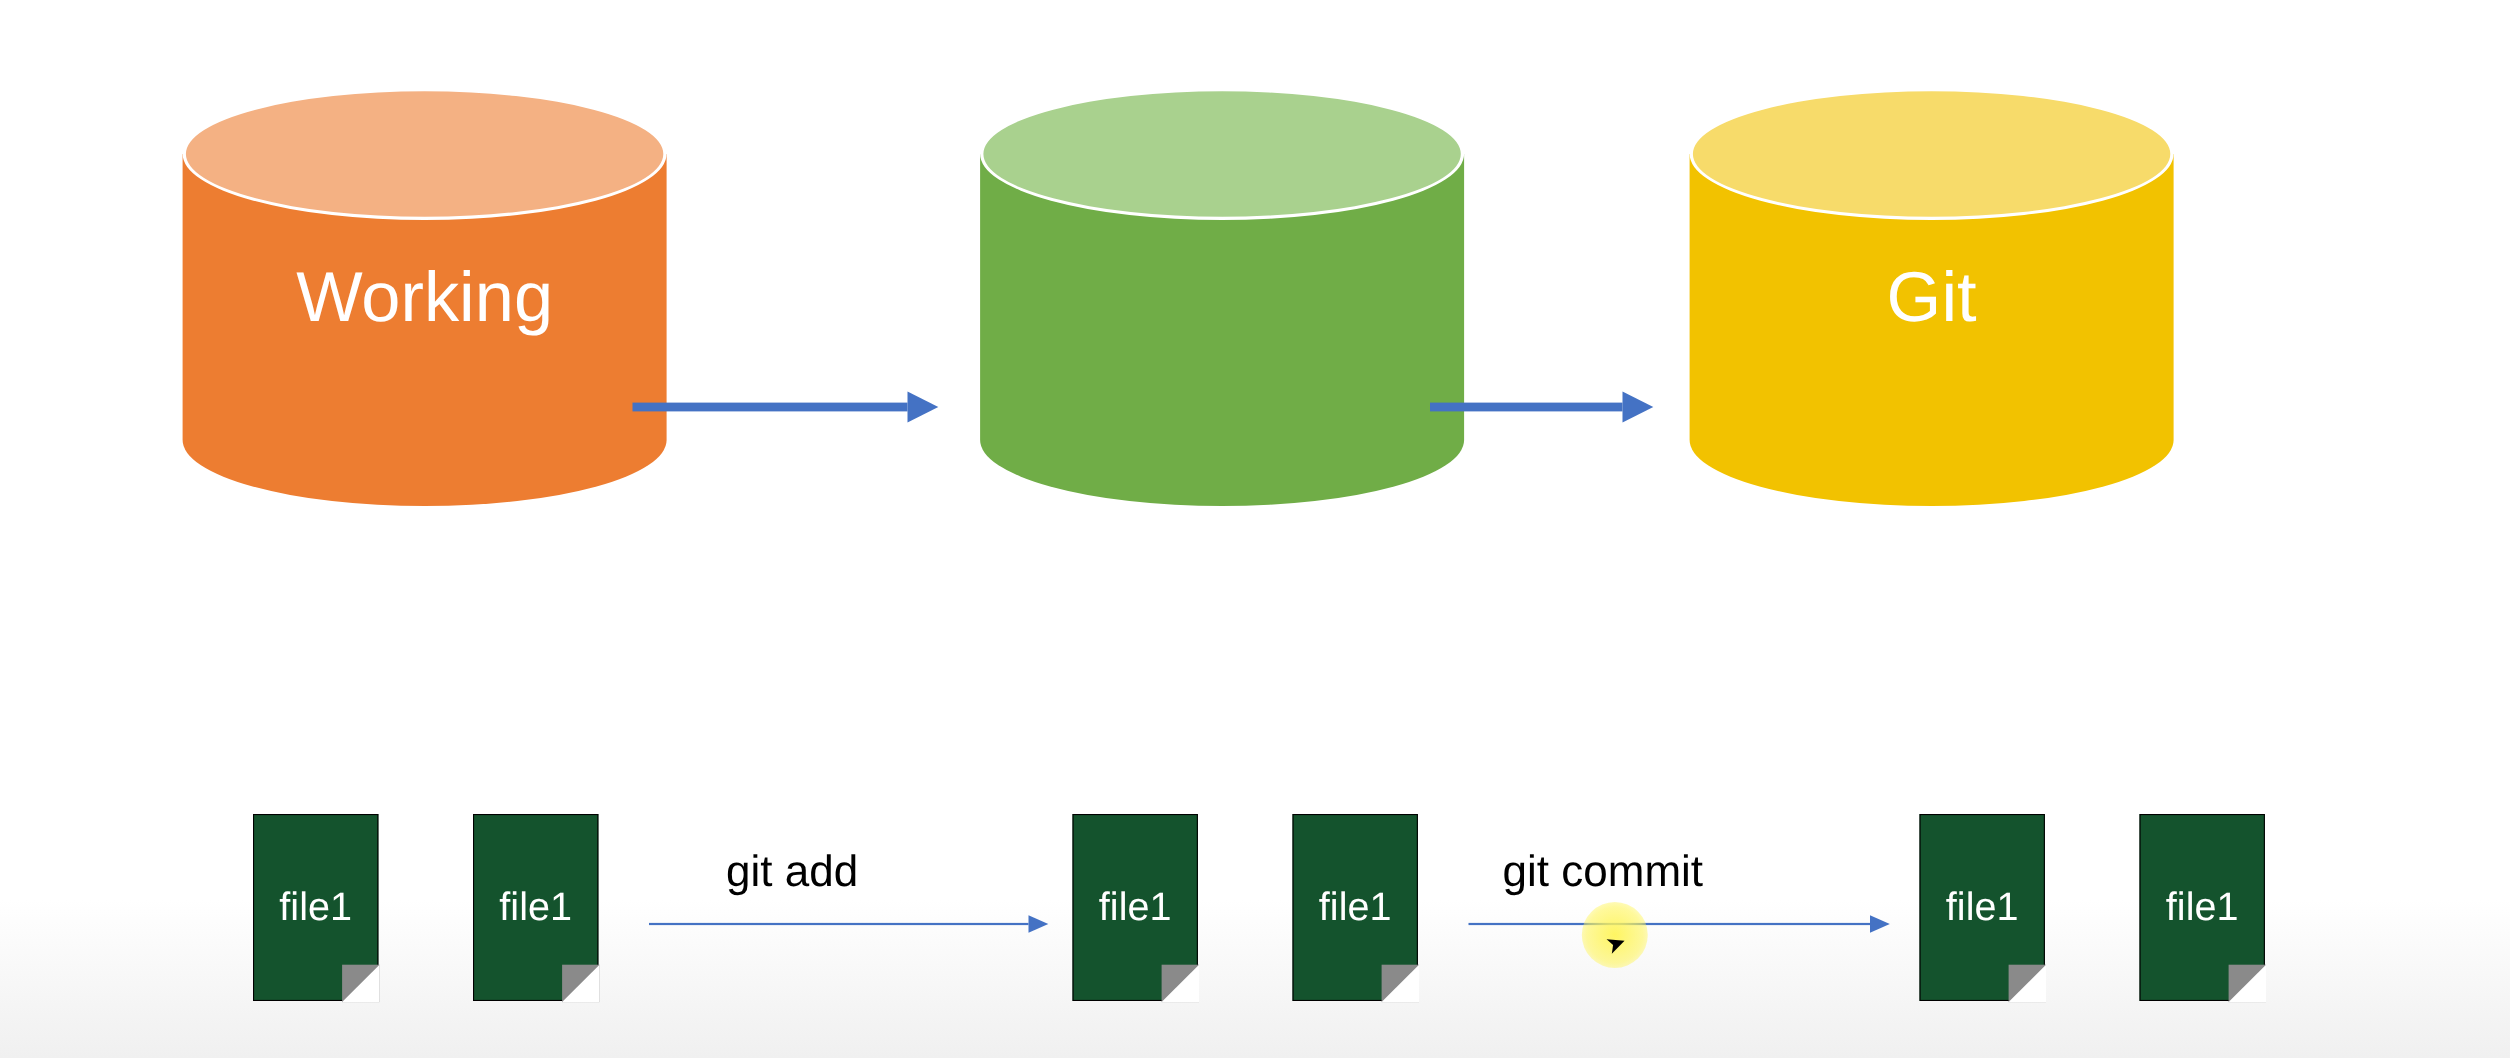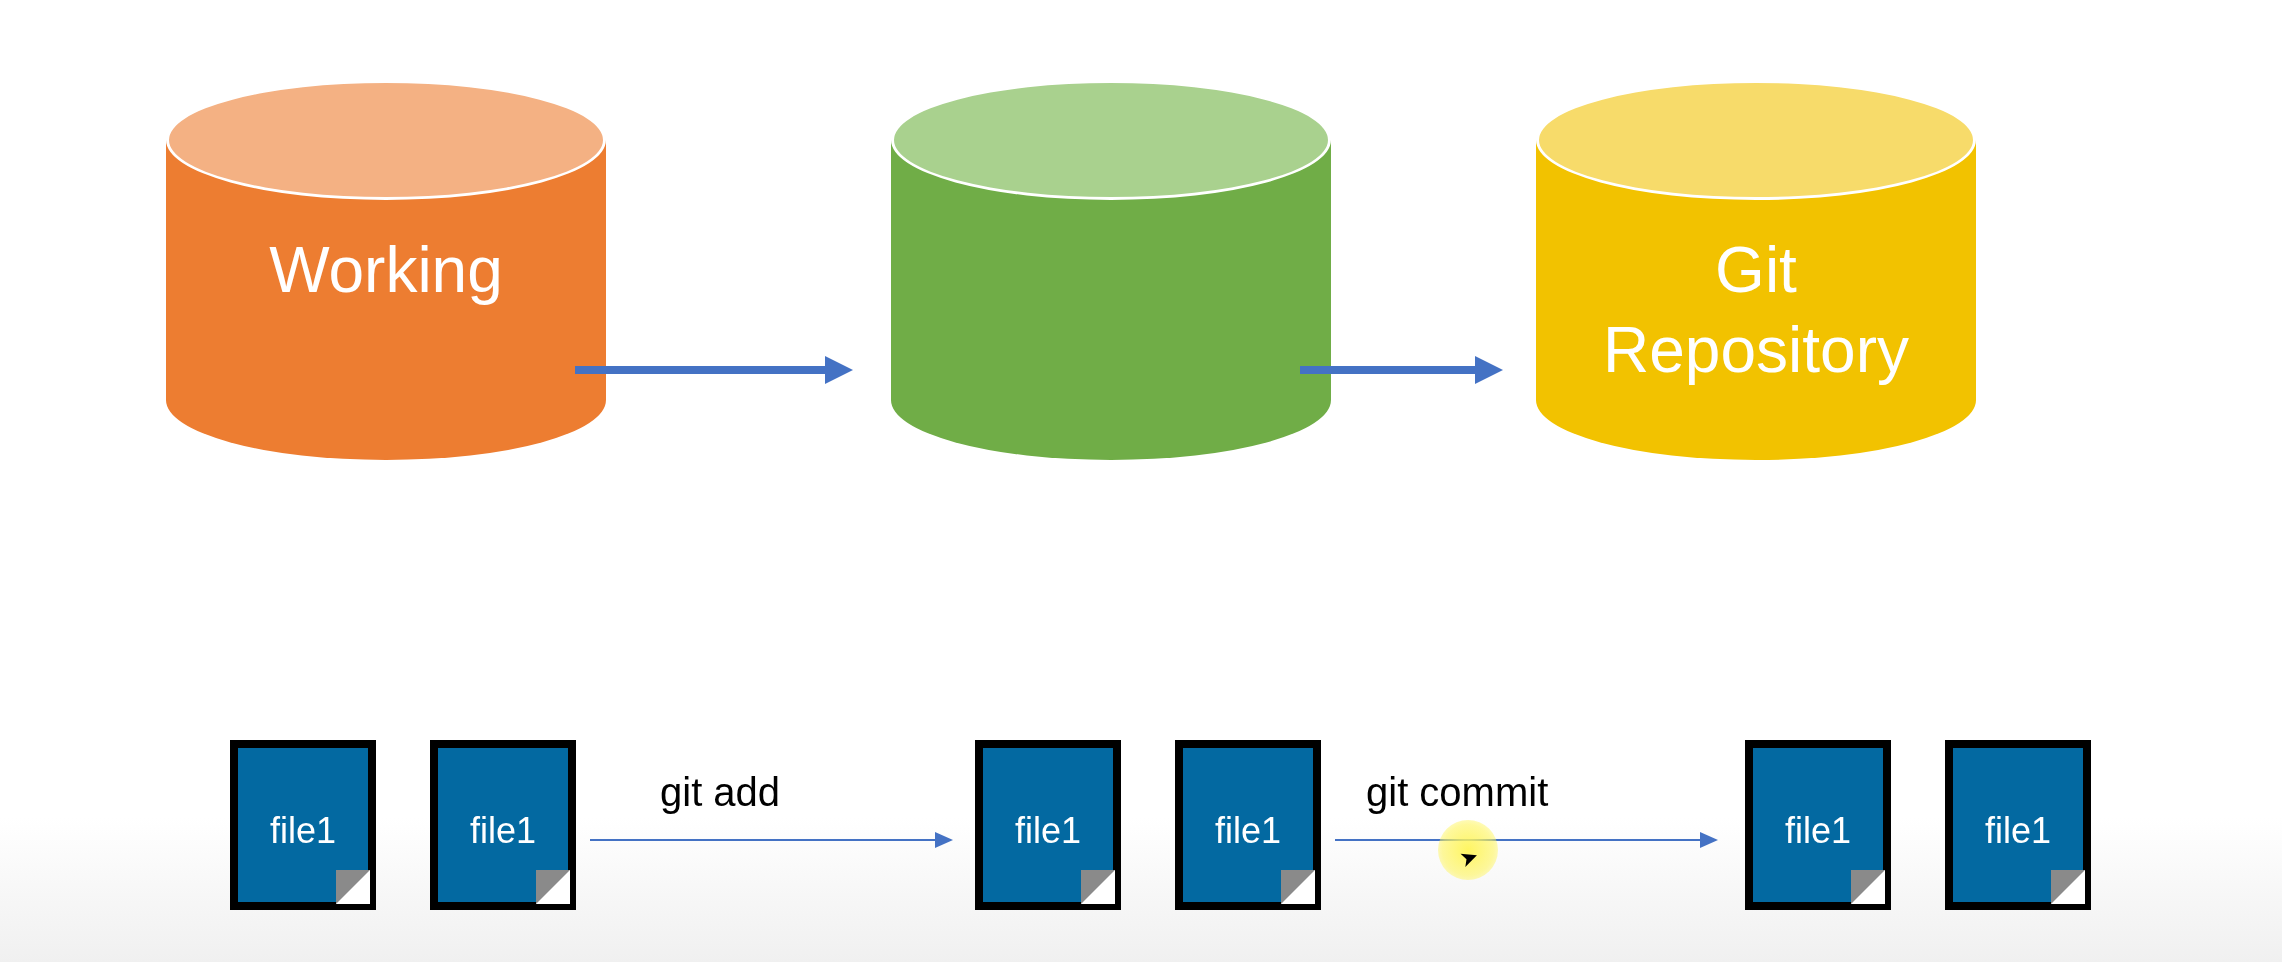--- a/index.html
+++ b/index.html
@@ -87,24 +87,24 @@
   #arrow1 { left: 575px; width: 275px; }
   #arrow1 .shaft { width: 250px; }
   #arrow1 .head  { left: 250px; }
   #arrow2 { left: 1300px; width: 200px; }
   #arrow2 .shaft { width: 175px; }
   #arrow2 .head  { left: 175px; }
 
   
   .file {
     position: absolute;
-    width: 146px;
+    width: 114px;
     height: 170px;
-    background: #0369a1;
-    border: 8px solid #000000;
+    background: #14532d;
+    border: 1px solid #000000;
   }
   .file::after { 
     content: "";
     position: absolute;
     right: -2px;
     bottom: -2px;
     width: 0; height: 0;
     border-right: 34px solid #ffffff;
     border-top: 34px solid #8a8a8a;
   }
@@ -194,21 +194,20 @@
 <div id="cyl2" class="cyl">
   <div class="body"></div>
   <div class="top"></div>
 </div>
 
 <div id="cyl3" class="cyl">
   <div class="body"></div>
   <div class="top"></div>
   <div class="label">
     <span>Git</span><br>
-    <span>Repository</span>
   </div>
 </div>
 
 <div id="arrow1" class="big-arrow">
   <div class="shaft"></div>
   <div class="head"></div>
 </div>
 <div id="arrow2" class="big-arrow">
   <div class="shaft"></div>
   <div class="head"></div>

